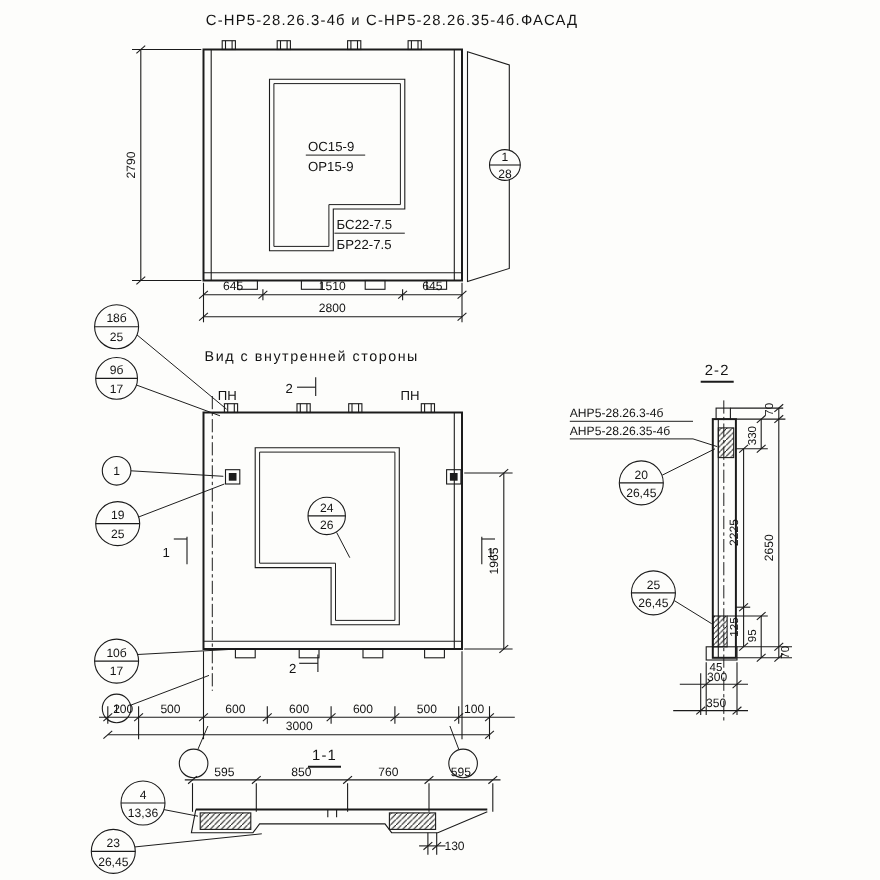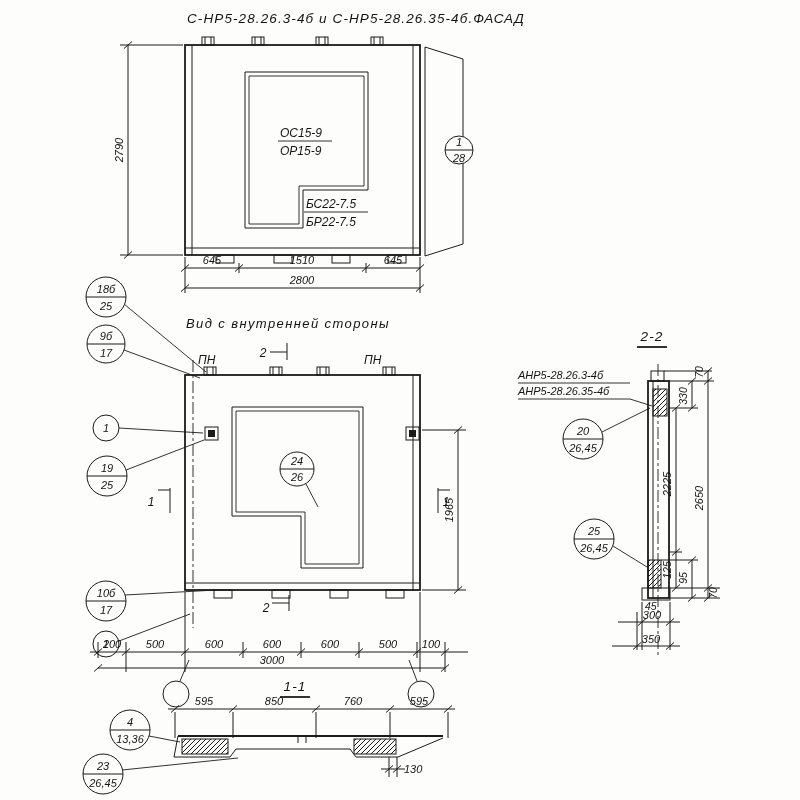--- a/index.html
+++ b/index.html
@@ -1,17 +1,17 @@
 <!DOCTYPE html>
 <html><head>
 <meta charset="utf-8">
 <style>
   html,body{margin:0;padding:0;}
   body{width:800px;height:800px;background:#fdfdfb;font-family:"Liberation Sans",sans-serif;}
-  .sheet{position:relative;width:800px;height:800px;overflow:hidden;font-style:italic;}
+  .sheet{position:relative;width:800px;height:800px;overflow:hidden;}
   svg{position:absolute;left:0;top:0;}
   svg line, svg path, svg rect, svg circle, svg polyline{stroke:#1b1b1b;fill:none;stroke-width:1;}
   .thick{stroke-width:1.8;}
   .thin{stroke-width:0.9;}
   .dd{stroke-dasharray:12 3 3 3;stroke-width:0.9;}
   .wh{fill:#fdfdfb;}
   .hatchfill{fill:url(#hat);}
   .solid{fill:#1b1b1b;stroke:none;}
   svg text{font-family:"Liberation Sans",sans-serif;font-size:12px;fill:#141414;stroke:none;}
   .t14{font-size:13.5px;letter-spacing:1.1px;}

